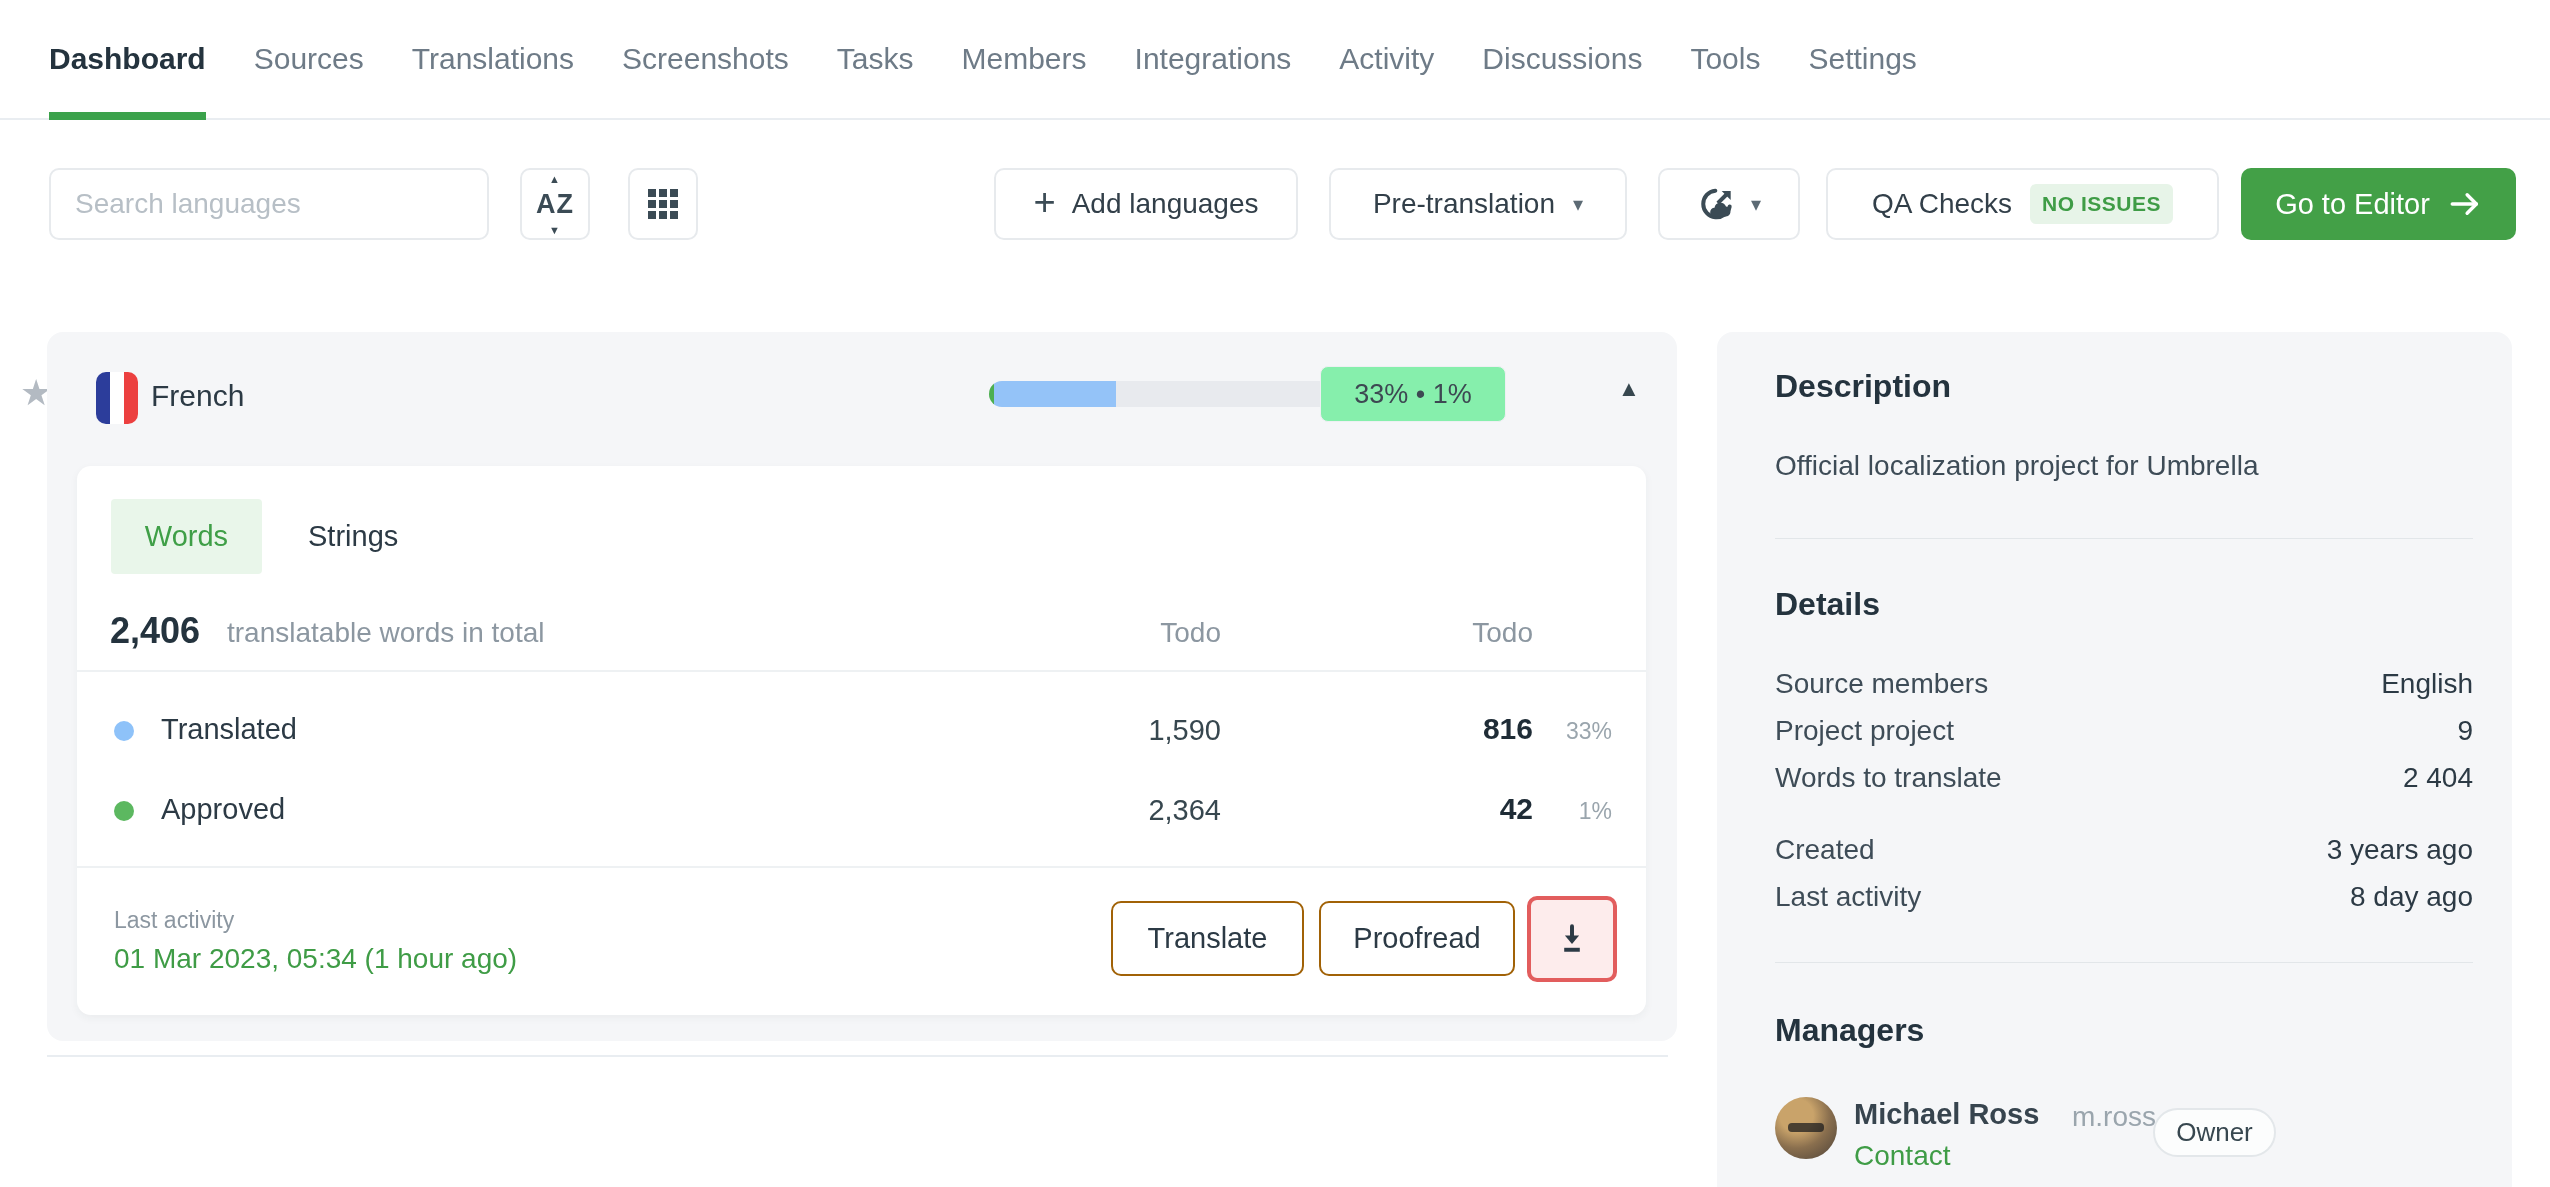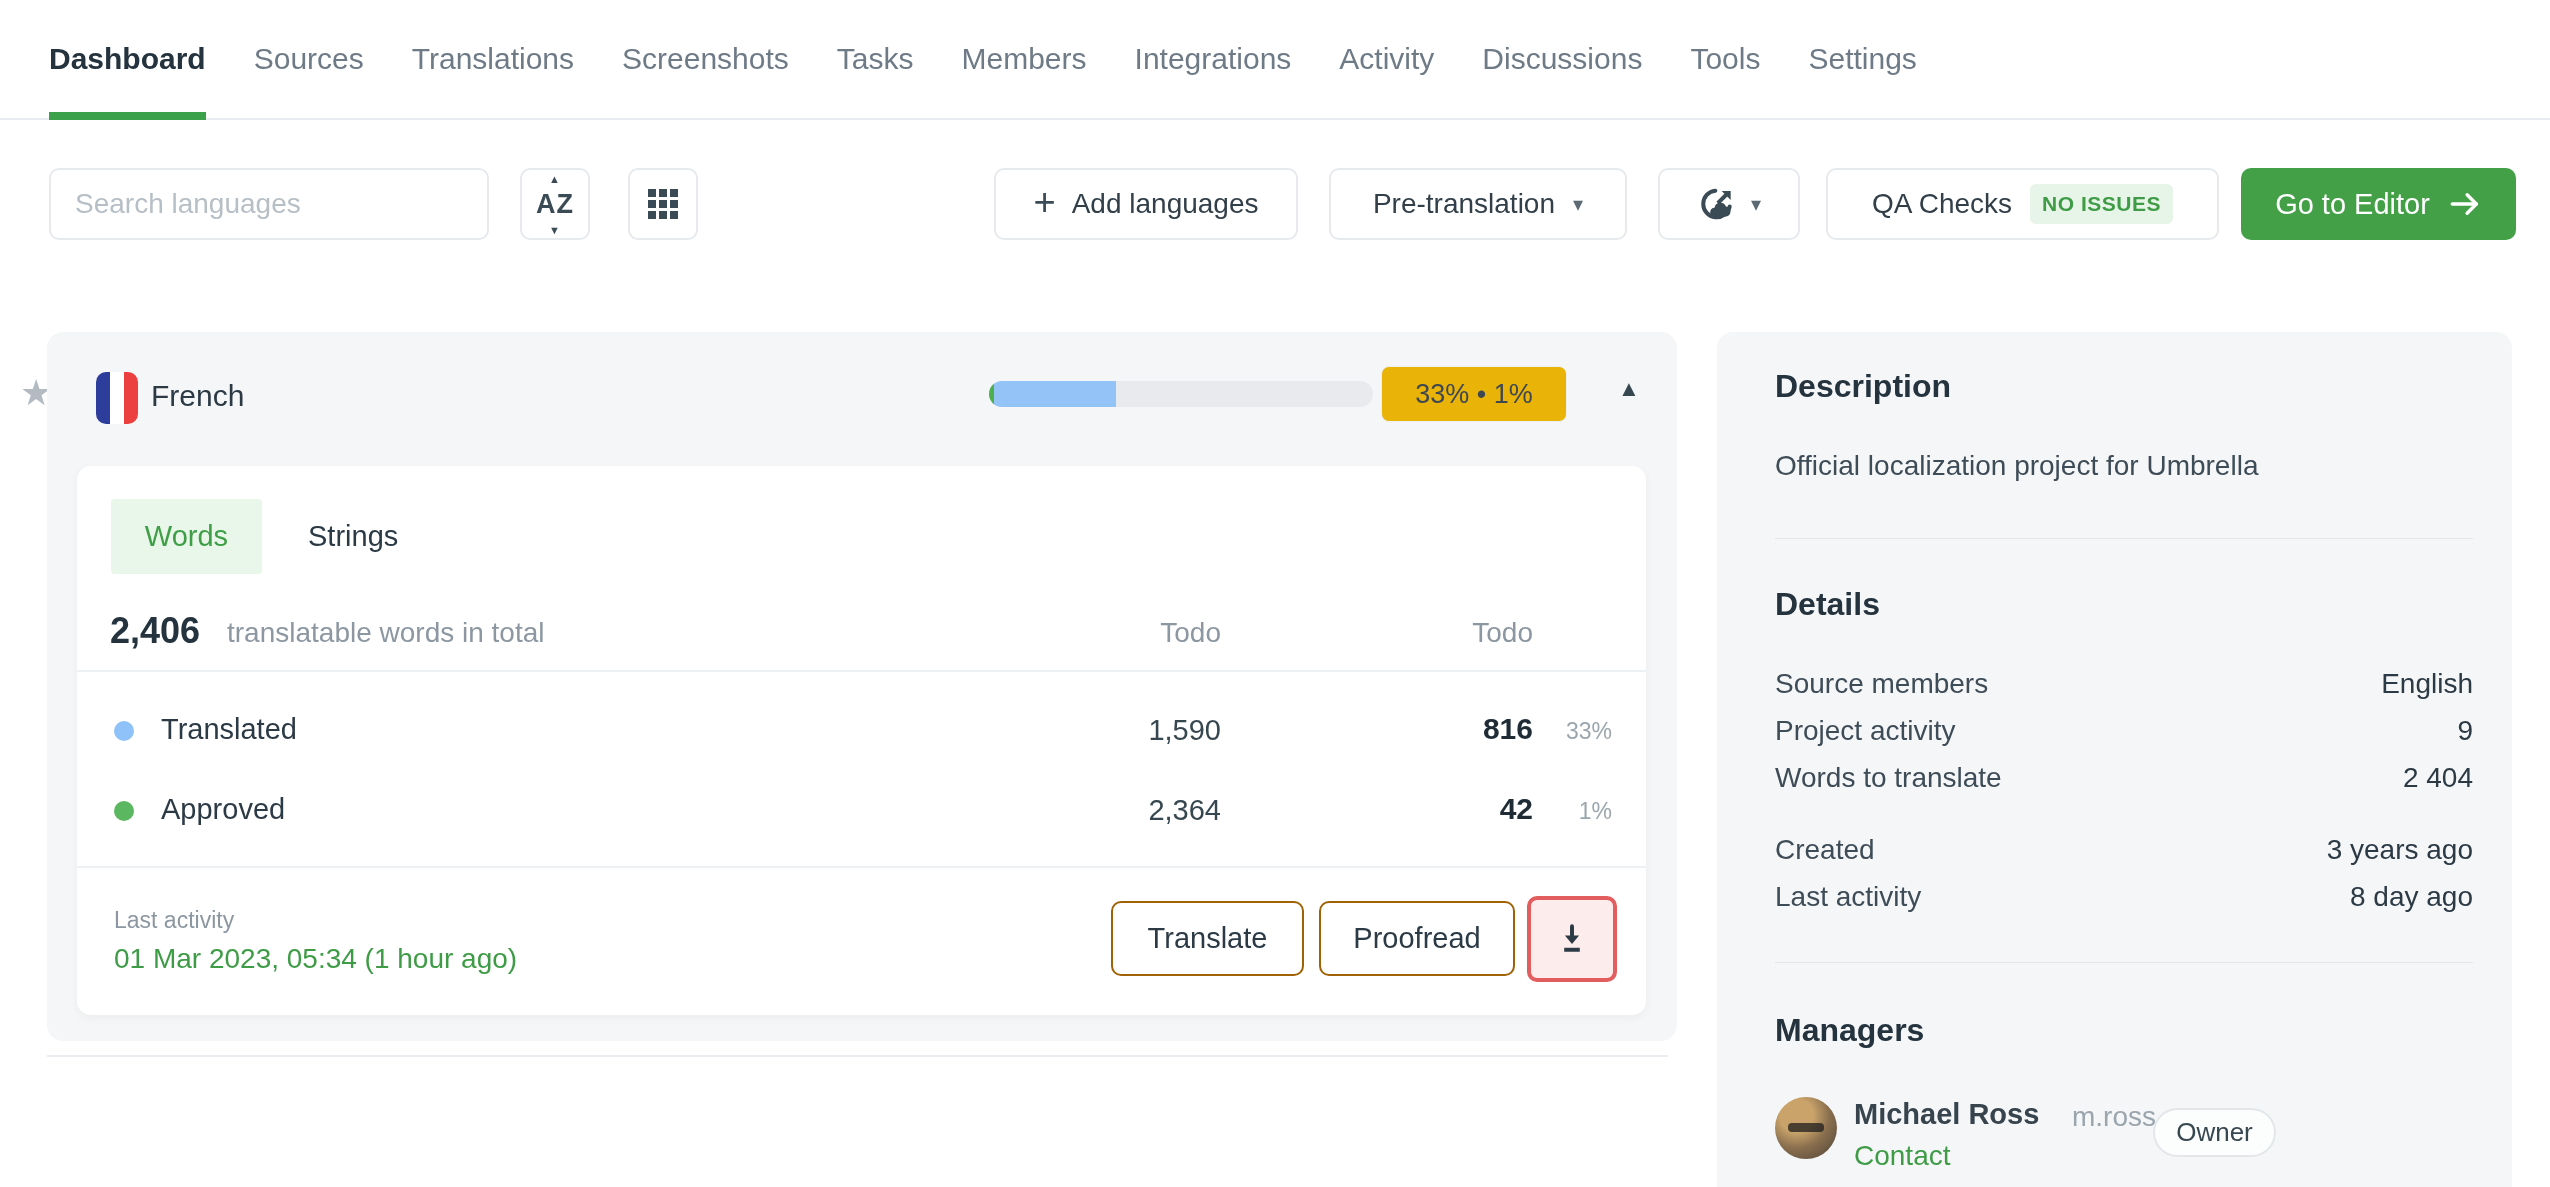--- a/index.html
+++ b/index.html
@@ -73,22 +73,22 @@
     background: linear-gradient(to right, #2c3d9b 0 33.3%, #ffffff 33.3% 66.6%, #ec4040 66.6% 100%);
   }
   .lang-name { position: absolute; left: 104px; top: 47px; font-size: 30px; color: #2c3a45; }
   .progress {
     position: absolute; left: 942px; top: 49px; width: 384px; height: 26px;
     border-radius: 13px; background: #e8eaee; overflow: hidden; display: flex;
   }
   .seg-green { width: 1.2%; height: 100%; background: #4caf50; }
   .seg-blue  { width: 31.8%; height: 100%; background: #94c3f8; }
   .progress-chip {
-    position: absolute; left: 1334px; top: 34px; width: 186px; height: 56px;
-    background: #eab308; border: 1px solid #eef0f3; border-radius: 8px;
+    position: absolute; left: 1273px; top: 34px; width: 186px; height: 56px;
+    background: #86efac; border: 1px solid #eef0f3; border-radius: 8px;
     display: flex; align-items: center; justify-content: center;
     font-size: 27px; color: #3d4852;
   }
   .collapse-caret { position: absolute; left: 1571px; top: 44px; font-size: 22px; color: #37474f; cursor: pointer; }
 
   
   .stats-card {
     position: absolute; left: 30px; top: 134px; width: 1569px; height: 549px;
     background: #ffffff; border-radius: 14px; box-shadow: 0 3px 8px rgba(40,50,60,0.05);
   }
@@ -304,21 +304,21 @@
   <div class="side-text">Official localization project for Umbrella</div>
   <div class="side-divider sd1"></div>
 
   <div class="side-title t-details">Details</div>
   <div class="detail-group dg1">
     <div class="detail-row">
       <span class="detail-label">Source members</span>
       <span class="detail-value">English</span>
     </div>
     <div class="detail-row">
-      <span class="detail-label">Project activity</span>
+      <span class="detail-label">Project project</span>
       <span class="detail-value">9</span>
     </div>
     <div class="detail-row">
       <span class="detail-label">Words to translate</span>
       <span class="detail-value">2 404</span>
     </div>
   </div>
   <div class="detail-group dg2">
     <div class="detail-row">
       <span class="detail-label">Created</span>

